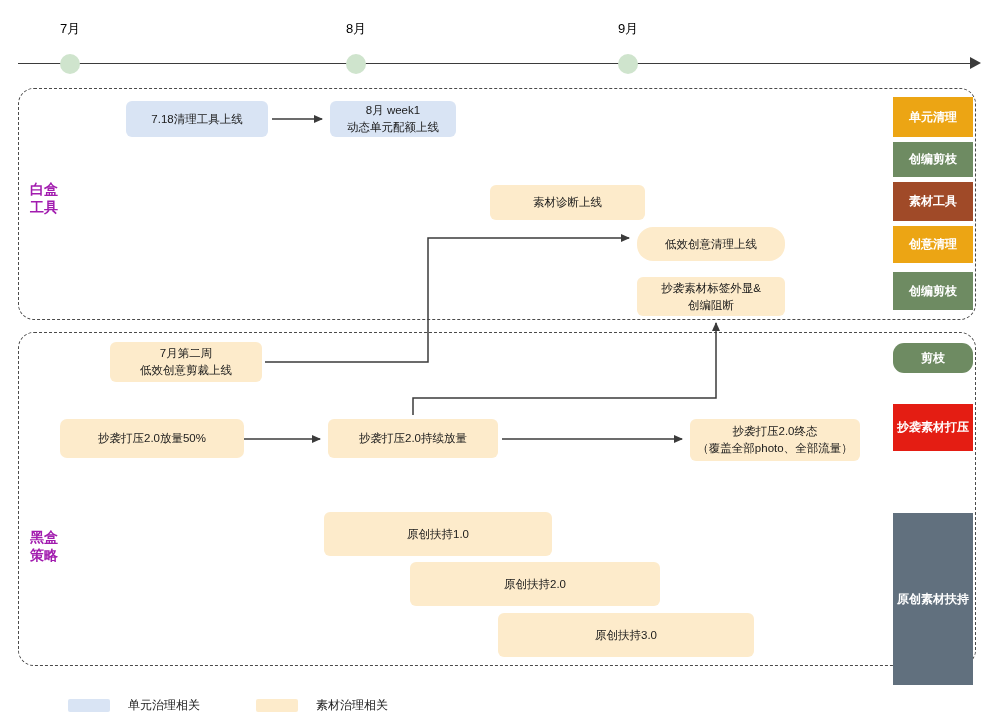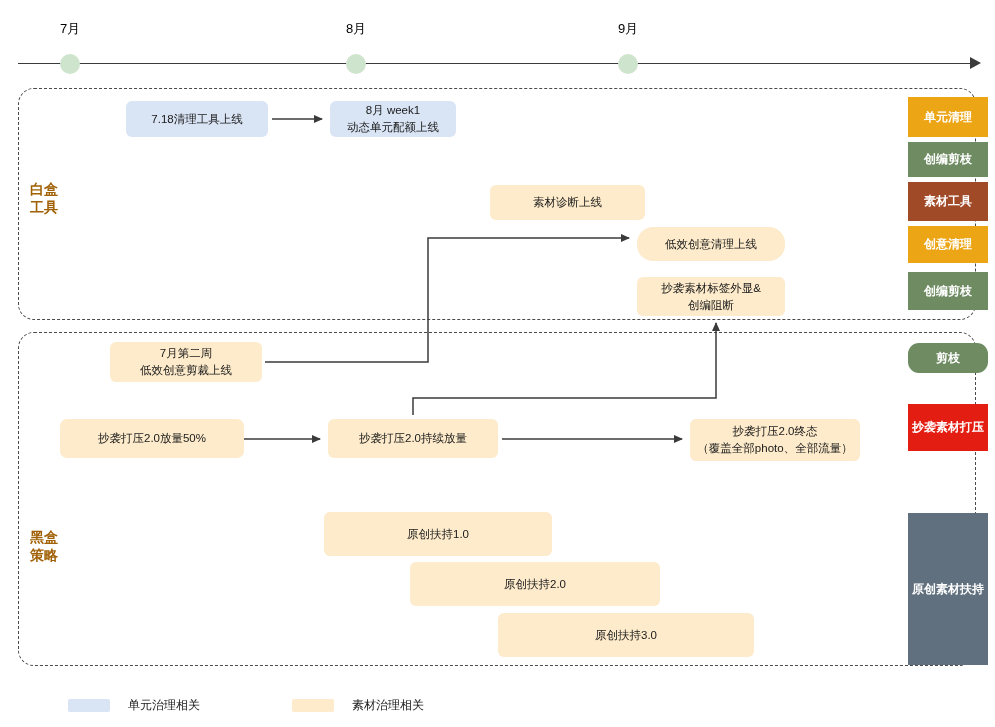--- a/index.html
+++ b/index.html
@@ -62,21 +62,21 @@
     border: 1.4px dashed #4a4a4a;
     border-radius: 16px;
     box-sizing: border-box;
     background: transparent;
   }
   .lane-title {
     position: absolute;
     font-size: 14px;
     font-weight: 700;
     line-height: 1.32;
-    color: #a16207;
+    color: #a21caf;
     white-space: pre-line;
   }
 
   
   .box {
     position: absolute;
     box-sizing: border-box;
     border-radius: 6px;
     display: flex;
     align-items: center;
@@ -97,21 +97,20 @@
     box-sizing: border-box;
     display: flex;
     align-items: center;
     justify-content: center;
     text-align: center;
     font-size: 12px;
     font-weight: 700;
     color: #ffffff;
     white-space: pre-line;
     line-height: 1.35;
-    margin-left: 15px;
   }
 
   
   .conn {
     position: absolute;
     left: 0;
     top: 0;
     width: 995px;
     height: 727px;
     pointer-events: none;
@@ -202,25 +201,25 @@
     </div>
 
   <div id="chips">
       <div class="chip" style="left: 893px; top: 97px; width: 80px; height: 40px; background: rgb(236, 165, 20);">单元清理</div>
       <div class="chip" style="left: 893px; top: 142px; width: 80px; height: 35px; background: rgb(110, 139, 98);">创编剪枝</div>
       <div class="chip" style="left: 893px; top: 182px; width: 80px; height: 39px; background: rgb(160, 74, 40);">素材工具</div>
       <div class="chip" style="left: 893px; top: 226px; width: 80px; height: 37px; background: rgb(236, 165, 20);">创意清理</div>
       <div class="chip" style="left: 893px; top: 272px; width: 80px; height: 38px; background: rgb(110, 139, 98);">创编剪枝</div>
       <div class="chip" style="left: 893px; top: 343px; width: 80px; height: 30px; background: rgb(110, 139, 98); border-radius: 11px;">剪枝</div>
       <div class="chip" style="left: 893px; top: 404px; width: 80px; height: 47px; background: rgb(228, 29, 19);">抄袭素材打压</div>
-      <div class="chip" style="left: 893px; top: 513px; width: 80px; height: 152px; background: rgb(97, 112, 126);">原创素材扶持</div>
+      <div class="chip" style="left: 893px; top: 513px; width: 80px; height: 172px; background: rgb(97, 112, 126);">原创素材扶持</div>
     </div>
 
   <div class="legend" id="legend" style="left: 68px; top: 697px;">
-      <div class="legend-item" style="margin-right: 92px;">
+      <div class="legend-item" style="margin-right: 56px;">
         <span class="legend-swatch" style="background: rgb(217, 228, 244);"></span>
         <span class="legend-text">单元治理相关</span>
       </div>
       <div class="legend-item" style="margin-right: 0px; text-align: right;">
         <span class="legend-swatch" style="background: rgb(253, 235, 203);"></span>
         <span class="legend-text">素材治理相关</span>
       </div>
     </div>
 
 </div>

